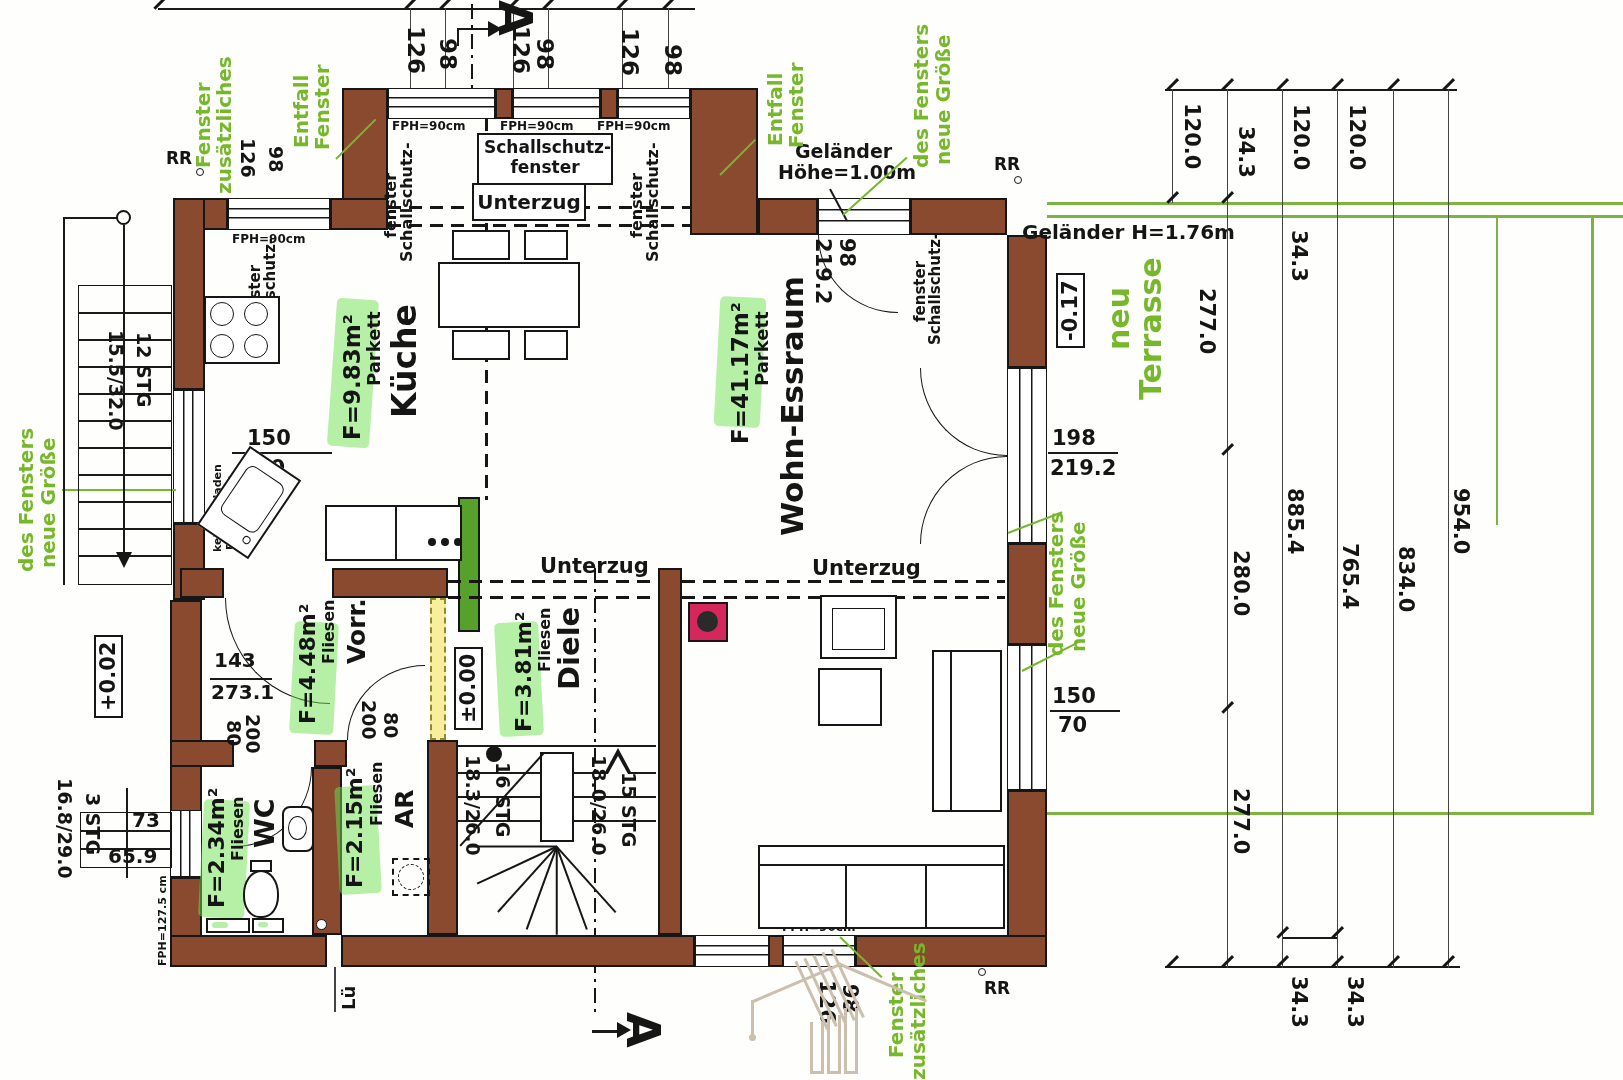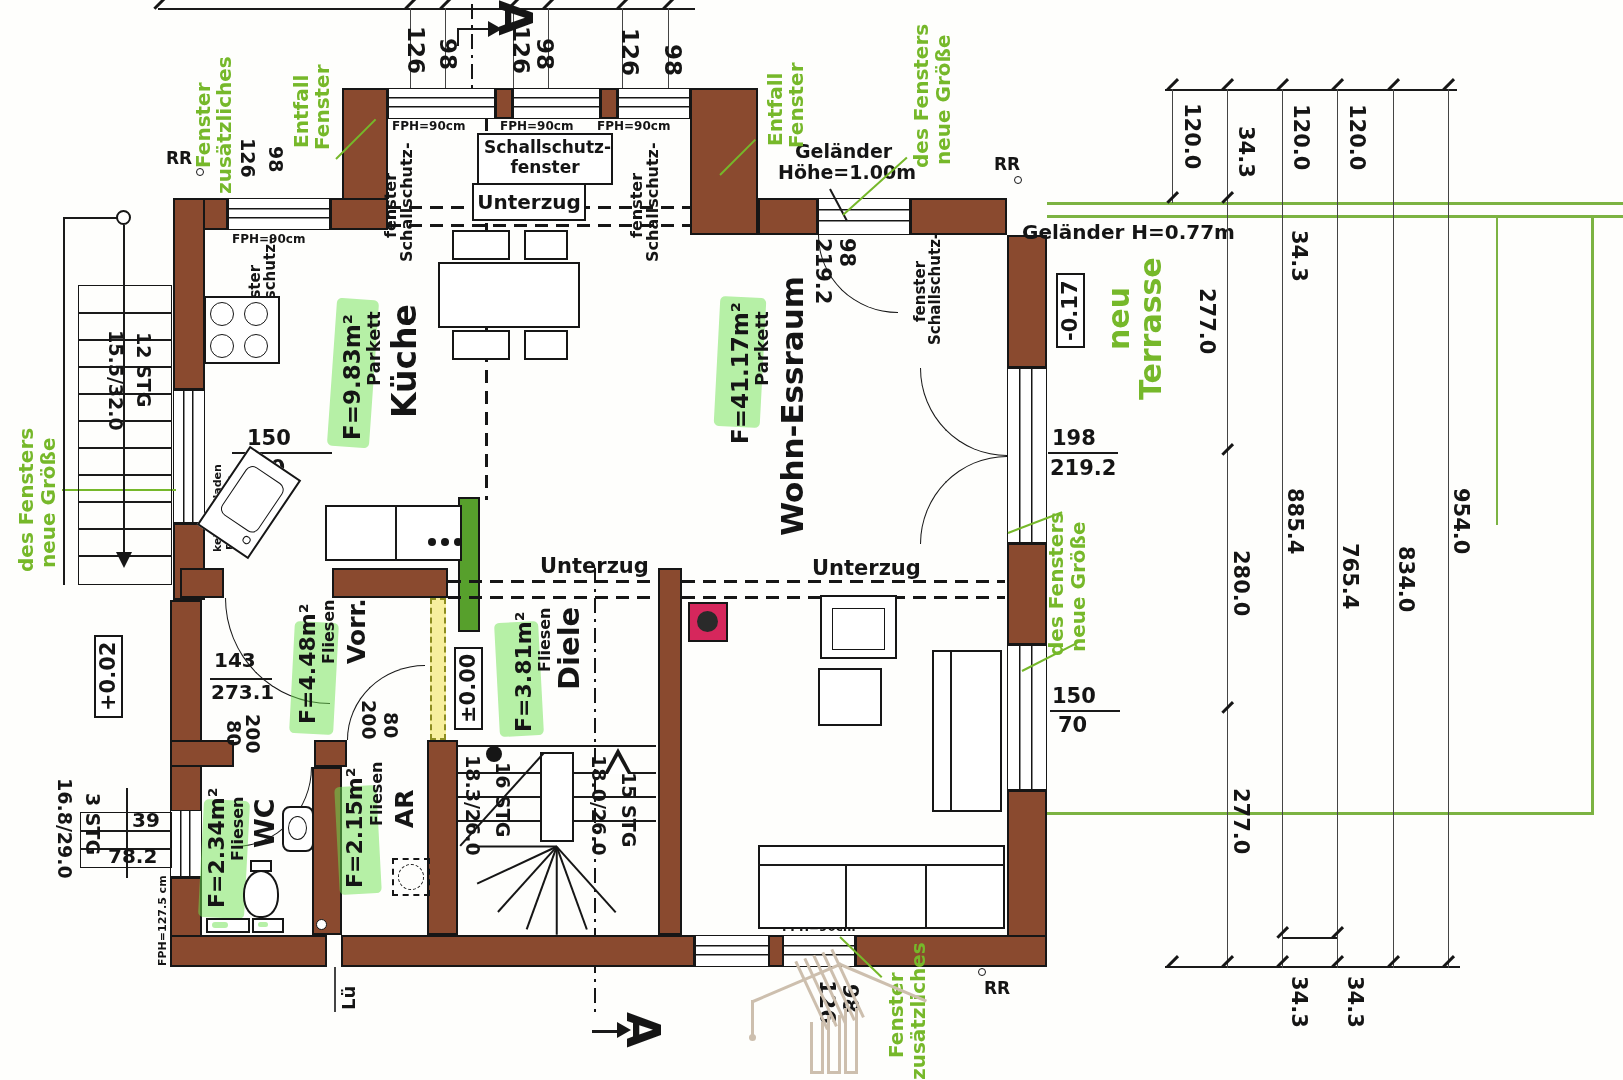--- a/index.html
+++ b/index.html
@@ -151,21 +151,21 @@
   <span class="lbl" style="left:166px;top:150px;font-size:17px">RR</span>
   <div class="circ" style="left:196px;top:168px;width:8px;height:8px"></div>
   <span class="lbl" style="left:994px;top:156px;font-size:17px">RR</span>
   <div class="circ" style="left:1014px;top:176px;width:8px;height:8px"></div>
   <span class="lbl" style="left:984px;top:980px;font-size:17px">RR</span>
   <div class="circ" style="left:978px;top:968px;width:8px;height:8px"></div>
 
   <span class="lbl" style="left:795px;top:142px;font-size:19px">Geländer</span>
   <span class="lbl" style="left:778px;top:163px;font-size:19px">Höhe=1.00m</span>
   <div class="ln" style="left:830px;top:188px;width:36px;height:2px;transform:rotate(62deg);transform-origin:0 50%"></div>
-  <span class="lbl" style="left:1022px;top:222px;font-size:20px">Geländer H=0.77m</span>
+  <span class="lbl" style="left:1022px;top:222px;font-size:20px">Geländer H=1.76m</span>
 
   <span class="lbl vu grn" style="left:214px;top:194px;font-size:20px">zusätzliches</span>
   <span class="lbl vu grn" style="left:193px;top:168px;font-size:20px">Fenster</span>
   <span class="lbl vu grn" style="left:312px;top:150px;font-size:20px">Fenster</span>
   <span class="lbl vu grn" style="left:291px;top:148px;font-size:20px">Entfall</span>
   <div class="lead" style="left:336px;top:158px;width:56px;transform:rotate(-45deg)"></div>
   <span class="lbl vu grn" style="left:786px;top:148px;font-size:20px">Fenster</span>
   <span class="lbl vu grn" style="left:765px;top:146px;font-size:20px">Entfall</span>
   <div class="lead" style="left:720px;top:174px;width:50px;transform:rotate(-45deg)"></div>
   <span class="lbl vu grn" style="left:933px;top:165px;font-size:20px">neue Größe</span>
@@ -279,22 +279,22 @@
   <div class="ln" style="left:123px;top:225px;width:1.5px;height:330px"></div>
   <div class="circ" style="left:116px;top:210px;width:15px;height:15px;border-width:2px"></div>
   <div class="triD" style="left:116px;top:552px"></div>
   <span class="lbl vd" style="left:125px;top:330px;font-size:19px">15.5/32.0</span>
   <span class="lbl vd" style="left:153px;top:332px;font-size:19px">12 STG</span>
 
   <div class="abs" style="left:80px;top:812px;width:92px;height:56px;border:1.5px solid #161616;box-sizing:border-box"></div>
   <div class="ln" style="left:80px;top:830px;width:92px;height:1.5px"></div>
   <div class="ln" style="left:80px;top:848px;width:92px;height:1.5px"></div>
   <div class="ln" style="left:126px;top:788px;width:1.5px;height:90px"></div>
-  <span class="lbl" style="left:132px;top:810px;font-size:20px">39</span>
-  <span class="lbl" style="left:108px;top:846px;font-size:20px">78.2</span>
+  <span class="lbl" style="left:132px;top:810px;font-size:20px">73</span>
+  <span class="lbl" style="left:108px;top:846px;font-size:20px">65.9</span>
   <span class="lbl vd" style="left:74px;top:778px;font-size:19px">16.8/29.0</span>
   <span class="lbl vd" style="left:102px;top:793px;font-size:19px">3 STG</span>
 
   <div class="furn" style="left:204px;top:296px;width:76px;height:68px"></div>
   <div class="circ" style="left:210px;top:302px;width:24px;height:24px"></div>
   <div class="circ" style="left:244px;top:302px;width:24px;height:24px"></div>
   <div class="circ" style="left:210px;top:334px;width:24px;height:24px"></div>
   <div class="circ" style="left:244px;top:334px;width:24px;height:24px"></div>
   <div class="furn" style="left:218px;top:455px;width:62px;height:95px;transform:rotate(34deg)">
       <div class="abs" style="left:8px;top:12px;width:42px;height:56px;border:1.5px solid #161616;border-radius:8px"></div>

